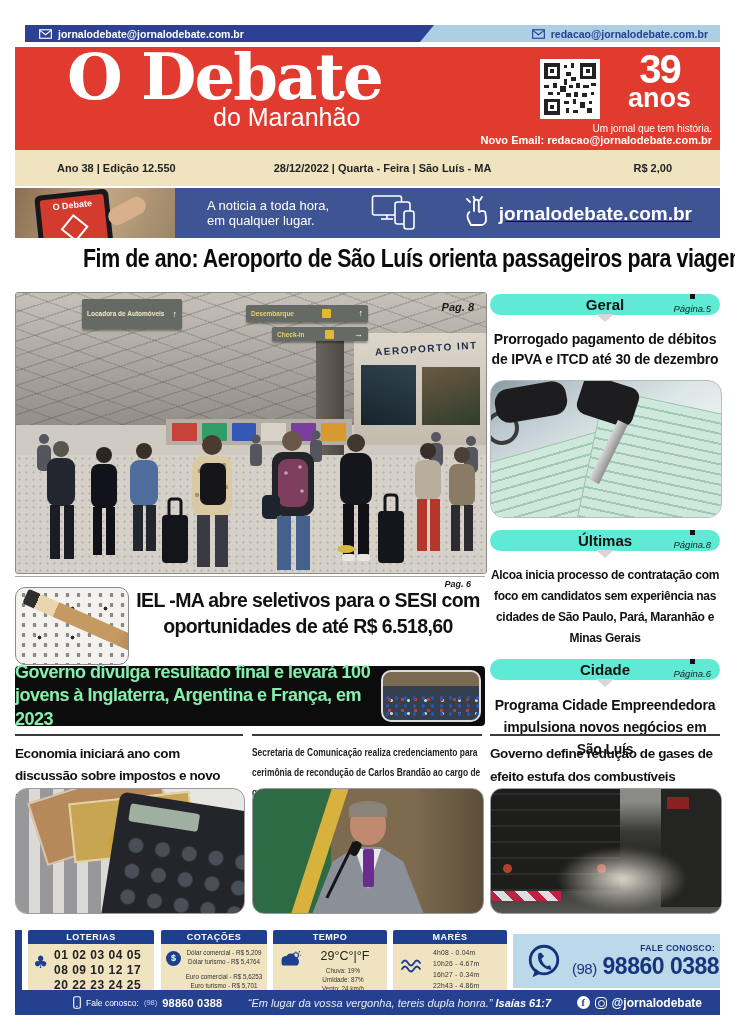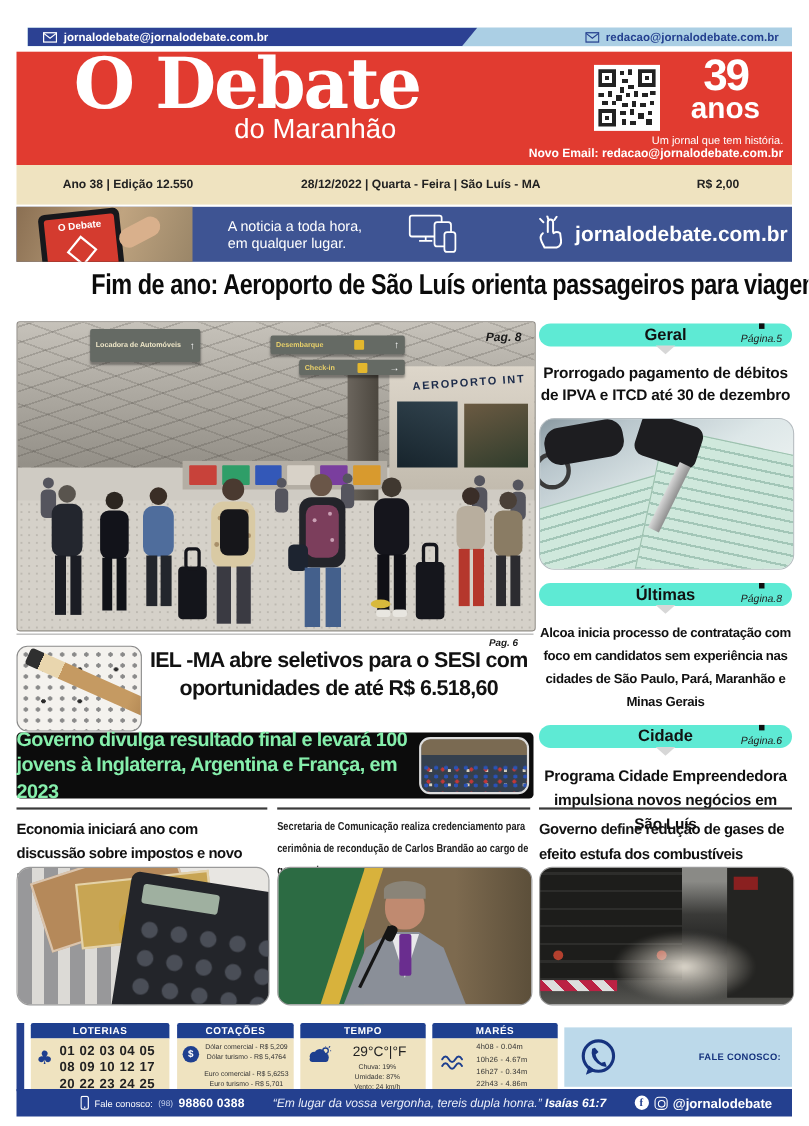--- a/index.html
+++ b/index.html
@@ -41,21 +41,21 @@
           background:linear-gradient(110deg,#8a6f52,#c0a480 55%,#9a8668);}
   .tab-frame{position:absolute;left:22px;top:4px;width:74px;height:60px;background:#17181c;border-radius:6px;
              transform:rotate(-6deg);}
   .tab-screen{position:absolute;left:5px;top:5px;right:5px;bottom:5px;background:#d43b2f;border-radius:3px;
               color:#fff;font-size:9px;font-weight:bold;text-align:center;padding-top:3px;}
   .tab-diamond{width:16px;height:16px;border:2px solid #fff;transform:rotate(45deg);margin:8px auto 0;}
   .finger{position:absolute;left:92px;top:14px;width:40px;height:18px;border-radius:10px;background:#d9b08c;
           transform:rotate(-28deg);}
   .promo-text{margin-left:32px;color:#fff;font-size:13px;line-height:1.18;}
   .devices{margin-left:42px;line-height:0;}
-  .site-block{margin-left:auto;display:flex;align-items:center;padding-right:4px;}
+  .site-block{margin-left:auto;display:flex;align-items:center;padding-right:28px;text-decoration:underline;}
   .hand{margin-right:8px;line-height:0;}
   .site-txt{text-align:right;}
   .site-url{color:#fff;font-weight:bold;font-size:19px;line-height:1;}
   .site-cta{color:#c3cfe8;font-size:14.5px;margin-top:2px;}
 
   
   .lead-hl{position:absolute;left:0;top:243px;width:735px;text-align:center;white-space:nowrap;}
   .lead-hl span{display:inline-block;font-size:26px;font-weight:bold;letter-spacing:-0.5px;color:#0b0b0b;
                 transform:scaleX(0.82);transform-origin:50% 50%;}
 
@@ -618,20 +618,21 @@
     <div class="fale">
       <span class="wa">
         <svg width="38" height="38" viewBox="0 0 40 40">
           <circle cx="20" cy="19" r="14.5" fill="none" stroke="#16337e" stroke-width="3"></circle>
           <path d="M8 37 L11 28 L17 33 Z" fill="#16337e"></path>
           <path d="M14 12 q-2 8 5 14 q5 4 9 3 l-1.6 -4.6 l-3.6 1 q-4.5 -3 -5.5 -7.8 l2.8 -2.6 l-3.4 -4 z" fill="#16337e"></path>
         </svg>
       </span>
       <div class="fale-txt">
         <div class="fale-lab">FALE CONOSCO:</div>
+        <div class="fale-num"><span class="fale-ddd">(98)</span> <span>98860 0388</span></div>
       </div>
     </div>
   </div>
 
   <div class="footer">
     <div class="ft-left">
       <svg width="8" height="13" viewBox="0 0 8 13">
         <rect x="0.7" y="0.7" width="6.6" height="11.6" rx="1.5" fill="none" stroke="#fff" stroke-width="1.1"></rect>
         <circle cx="4" cy="10.5" r="0.7" fill="#fff"></circle>
       </svg>

